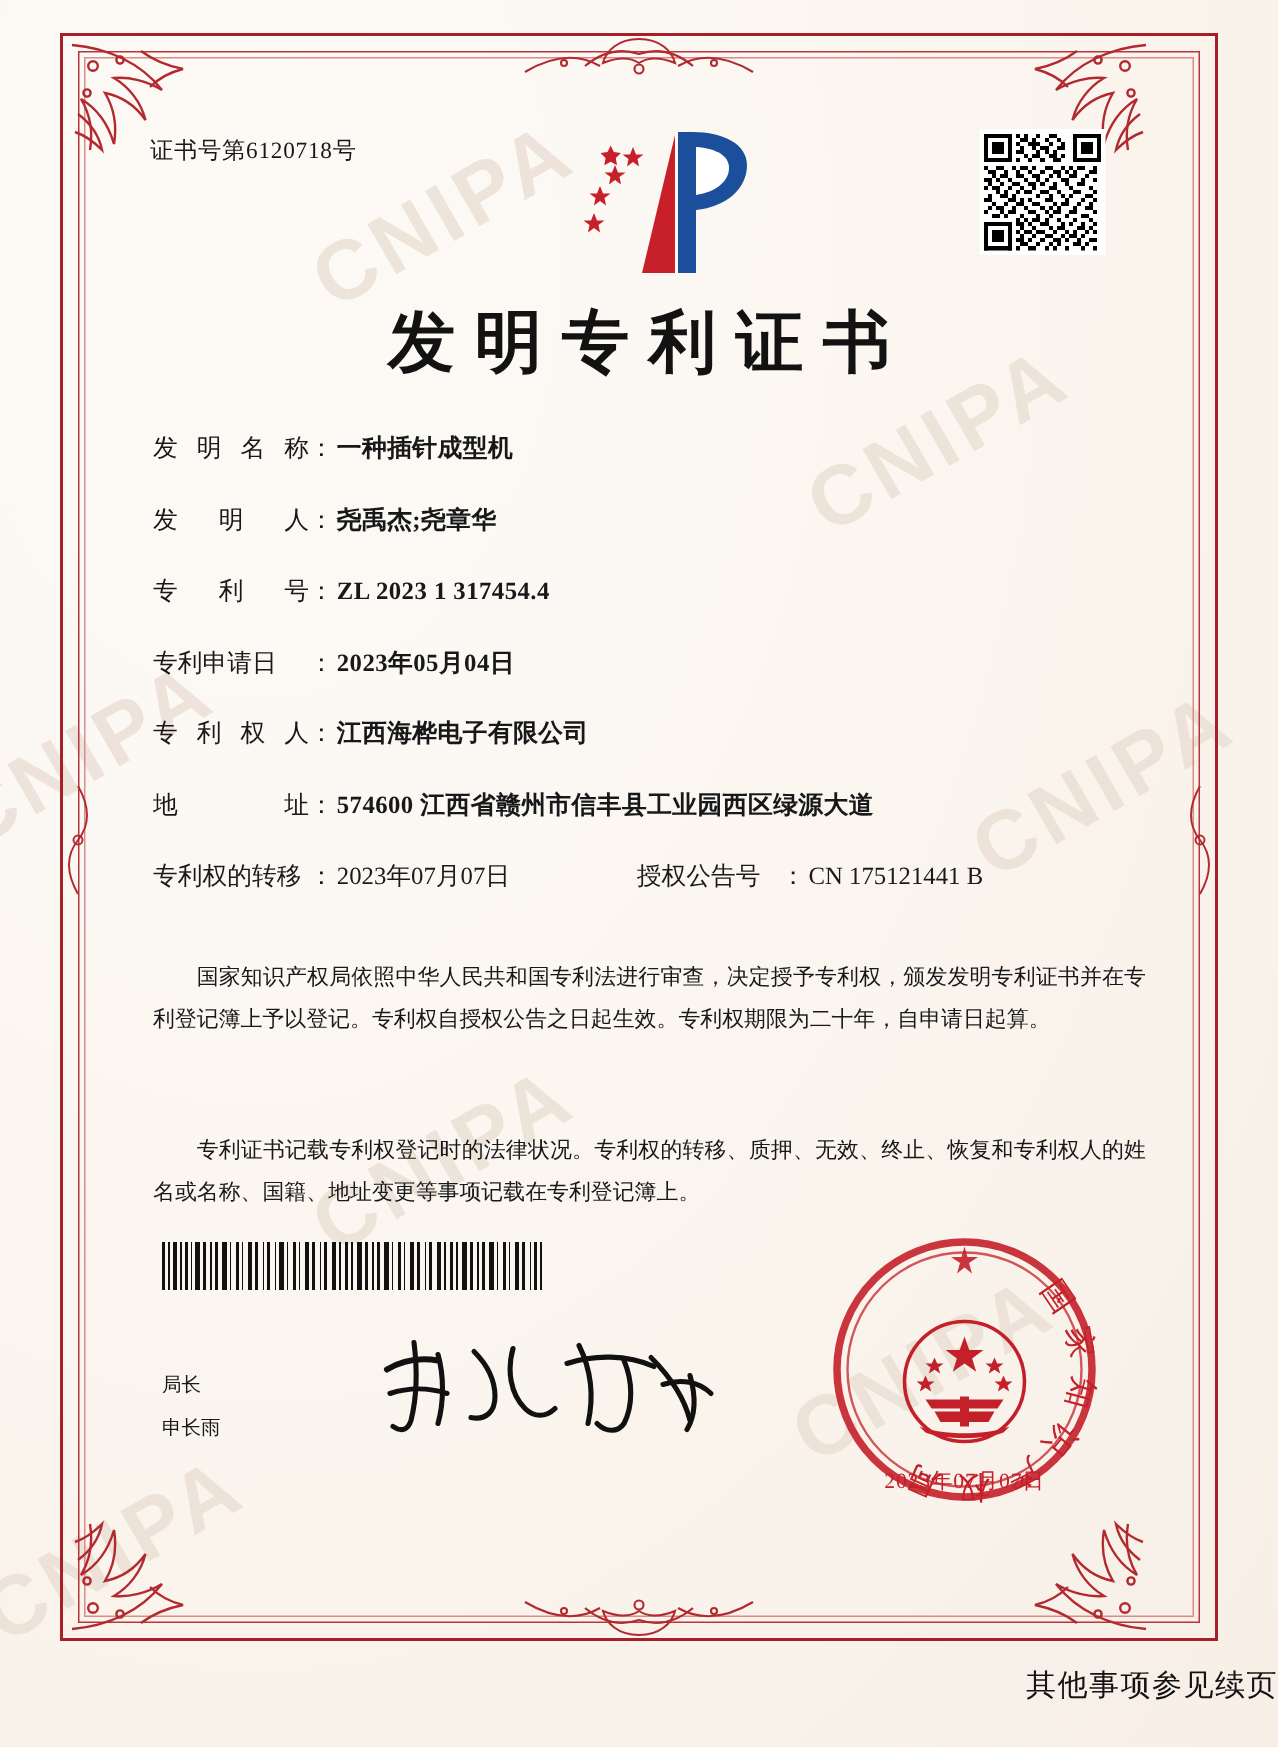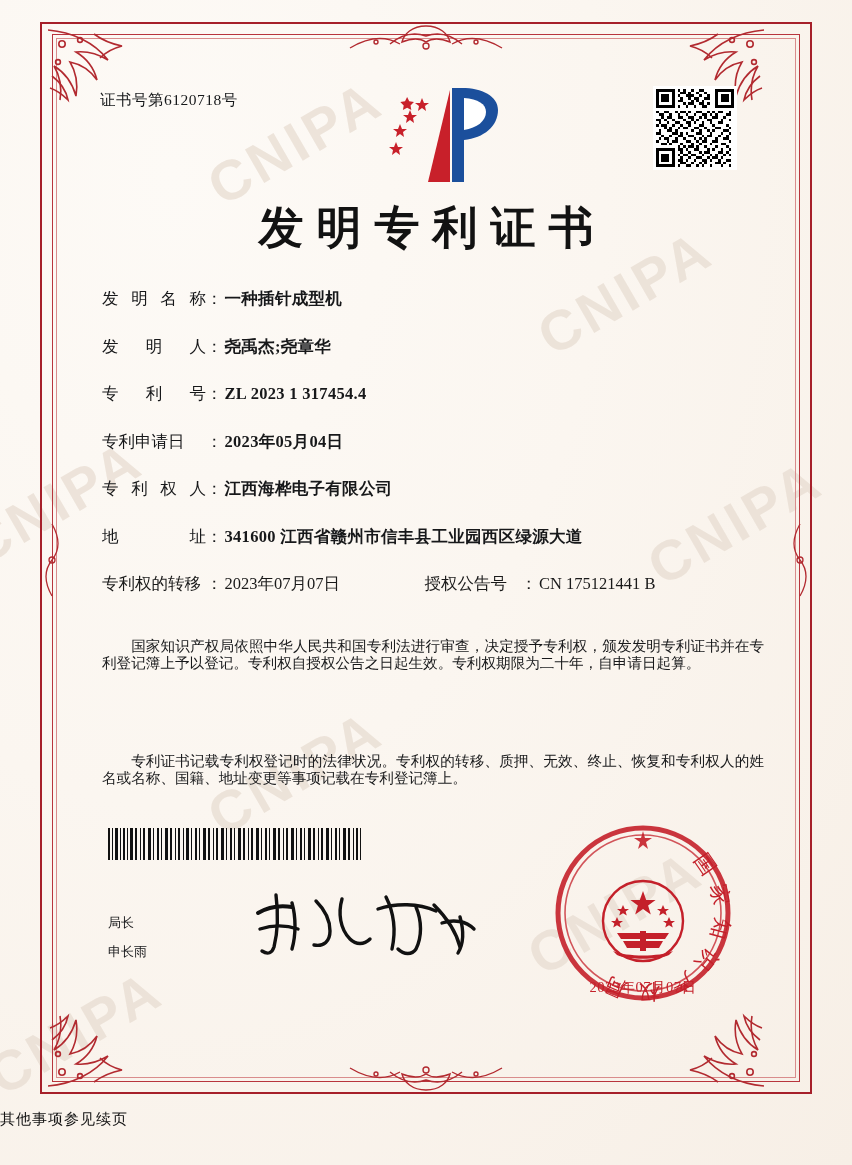--- a/index.html
+++ b/index.html
@@ -119,21 +119,21 @@
   .row-grant{
     display:flex;align-items:baseline;font-size:16.5px;margin-top:2px;
   }
   .grant-date-lbl{width:104px;flex:none;display:flex;justify-content:space-between;}
   .grant-date-val{width:200px;}
   .grant-no-lbl{width:96px;flex:none;display:flex;justify-content:space-between;}
   .grant-no-val{}
 
   .para{
     position:absolute;left:46px;width:662px;
-    font-size:14.6px;line-height:17px;text-align:justify;color:#17181a;
+    font-size:14.6px;line-height:28px;text-align:justify;color:#17181a;
   }
   .para.p1{top:600px;}
   .para.p2{top:688px;margin-top:27px;}
   .indent{display:inline-block;width:29px;}
 
   
   .barcode{position:absolute;left:52px;top:790px;width:280px;height:32px;}
   .barcode svg{width:100%;height:100%;display:block;}
 
   
@@ -149,22 +149,22 @@
     font-size:14.5px;color:#c4202a;letter-spacing:.5px;
     font-family:"Liberation Serif","DejaVu Serif",serif;
   }
 
   .page-no{
     position:absolute;left:0;top:1000px;width:740px;text-align:center;
     font-size:14px;color:#2a2a2a;
   }
 
   .footer-note{
-    position:absolute;left:0;top:1110px;width:852px;text-align:left;
-    font-size:15px;letter-spacing:1px;color:#121212;
+    position:absolute;left:0;top:1110px;width:852px;text-align:right;
+    font-size:20px;letter-spacing:1px;color:#121212;
     font-weight:400;
   }
 </style>
 </head>
 <body>
 
 <div class="page">
 
   <div class="wm wm1">CNIPA</div>
   <div class="wm wm2">CNIPA</div>
@@ -541,21 +541,21 @@
         <span class="colon">：</span>
         <span class="val">江西海桦电子有限公司</span>
       </div>
 
       <div class="row">
         <span class="lbl">
           <span>地</span>
             <span>址</span>
         </span>
         <span class="colon">：</span>
-        <span class="val">341600 江西省赣州市信丰县工业园西区绿源大道</span>
+        <span class="val">574600 江西省赣州市信丰县工业园西区绿源大道</span>
       </div>
 
       <div class="row-grant">
         <span class="grant-date-lbl">专利权的转移</span>
         <span class="colon">：</span>
         <span class="grant-date-val">2023年07月07日</span>
         <span class="grant-no-lbl">授权公告号</span>
         <span class="colon">：</span>
         <span class="grant-no-val">CN 175121441 B</span>
       </div>

